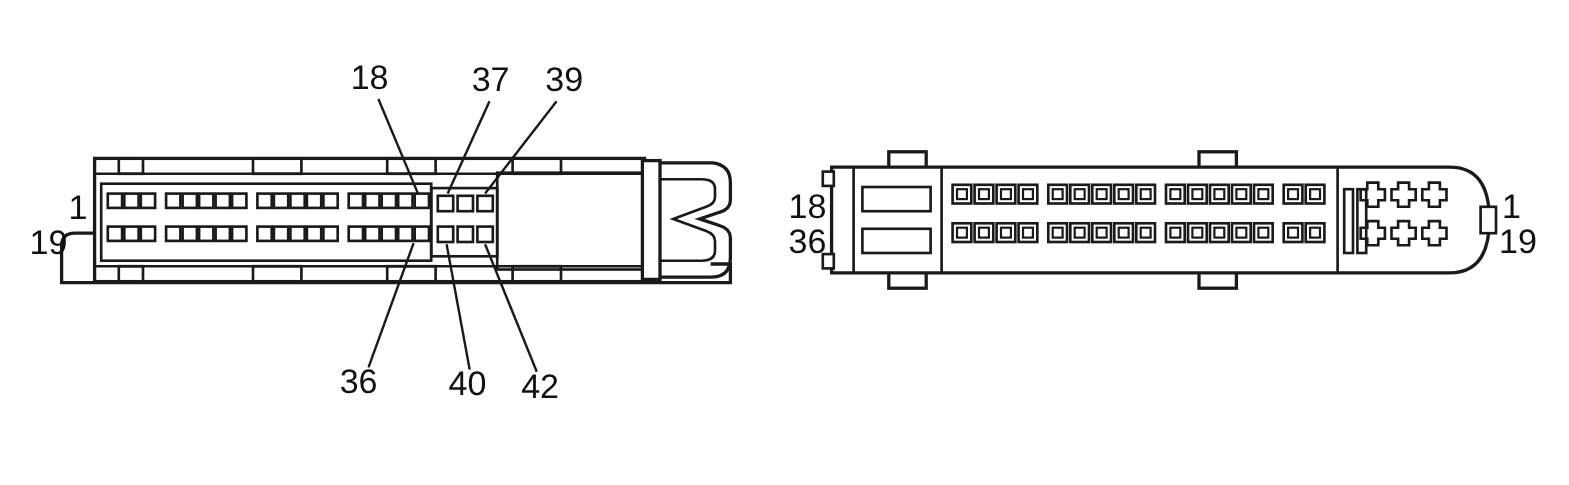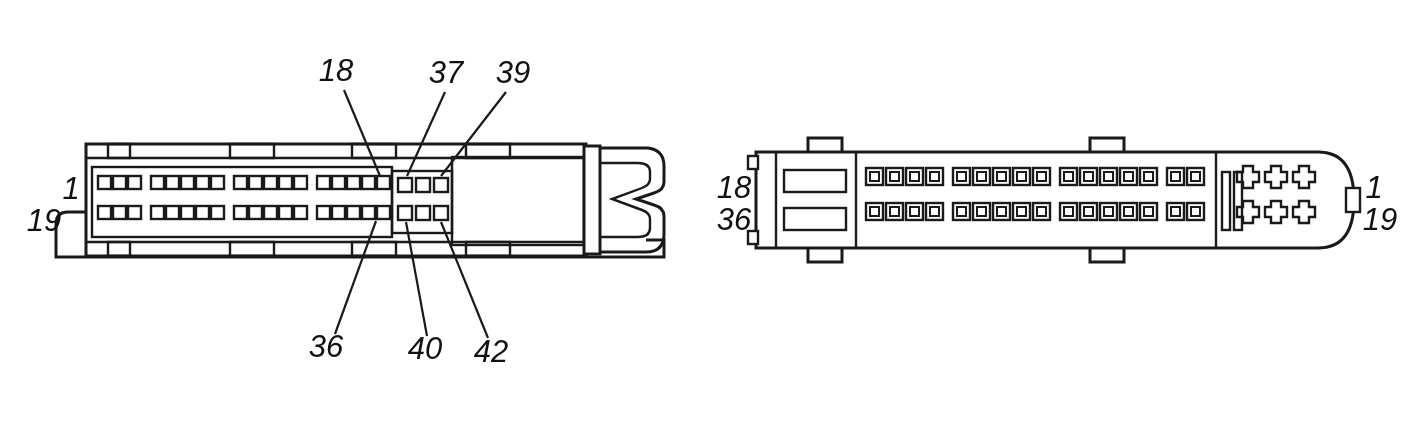--- a/index.html
+++ b/index.html
@@ -1,16 +1,16 @@
 <!DOCTYPE html>
 <html><head>
 <meta charset="utf-8">
 <style>
   html,body{margin:0;padding:0;background:#ffffff;}
-  .canvas{position:relative;width:1426px;height:441px;background:#ffffff;overflow:hidden;font-style:italic;}
+  .canvas{position:relative;width:1426px;height:441px;background:#ffffff;overflow:hidden;}
   svg{position:absolute;left:0;top:0;}
   .outline{stroke:#1a1a1a;stroke-width:3;fill:none;}
   .outline-f{stroke:#1a1a1a;stroke-width:3;fill:#ffffff;}
   .thin{stroke:#1a1a1a;stroke-width:2.4;fill:none;}
   .thin-f{stroke:#1a1a1a;stroke-width:2.4;fill:#ffffff;}
   .leader{stroke:#1a1a1a;stroke-width:2.2;fill:none;}
   .lbl{font-family:"Liberation Sans",sans-serif;font-size:31px;fill:#111111;text-anchor:middle;}
 </style>
 </head>
 <body>

